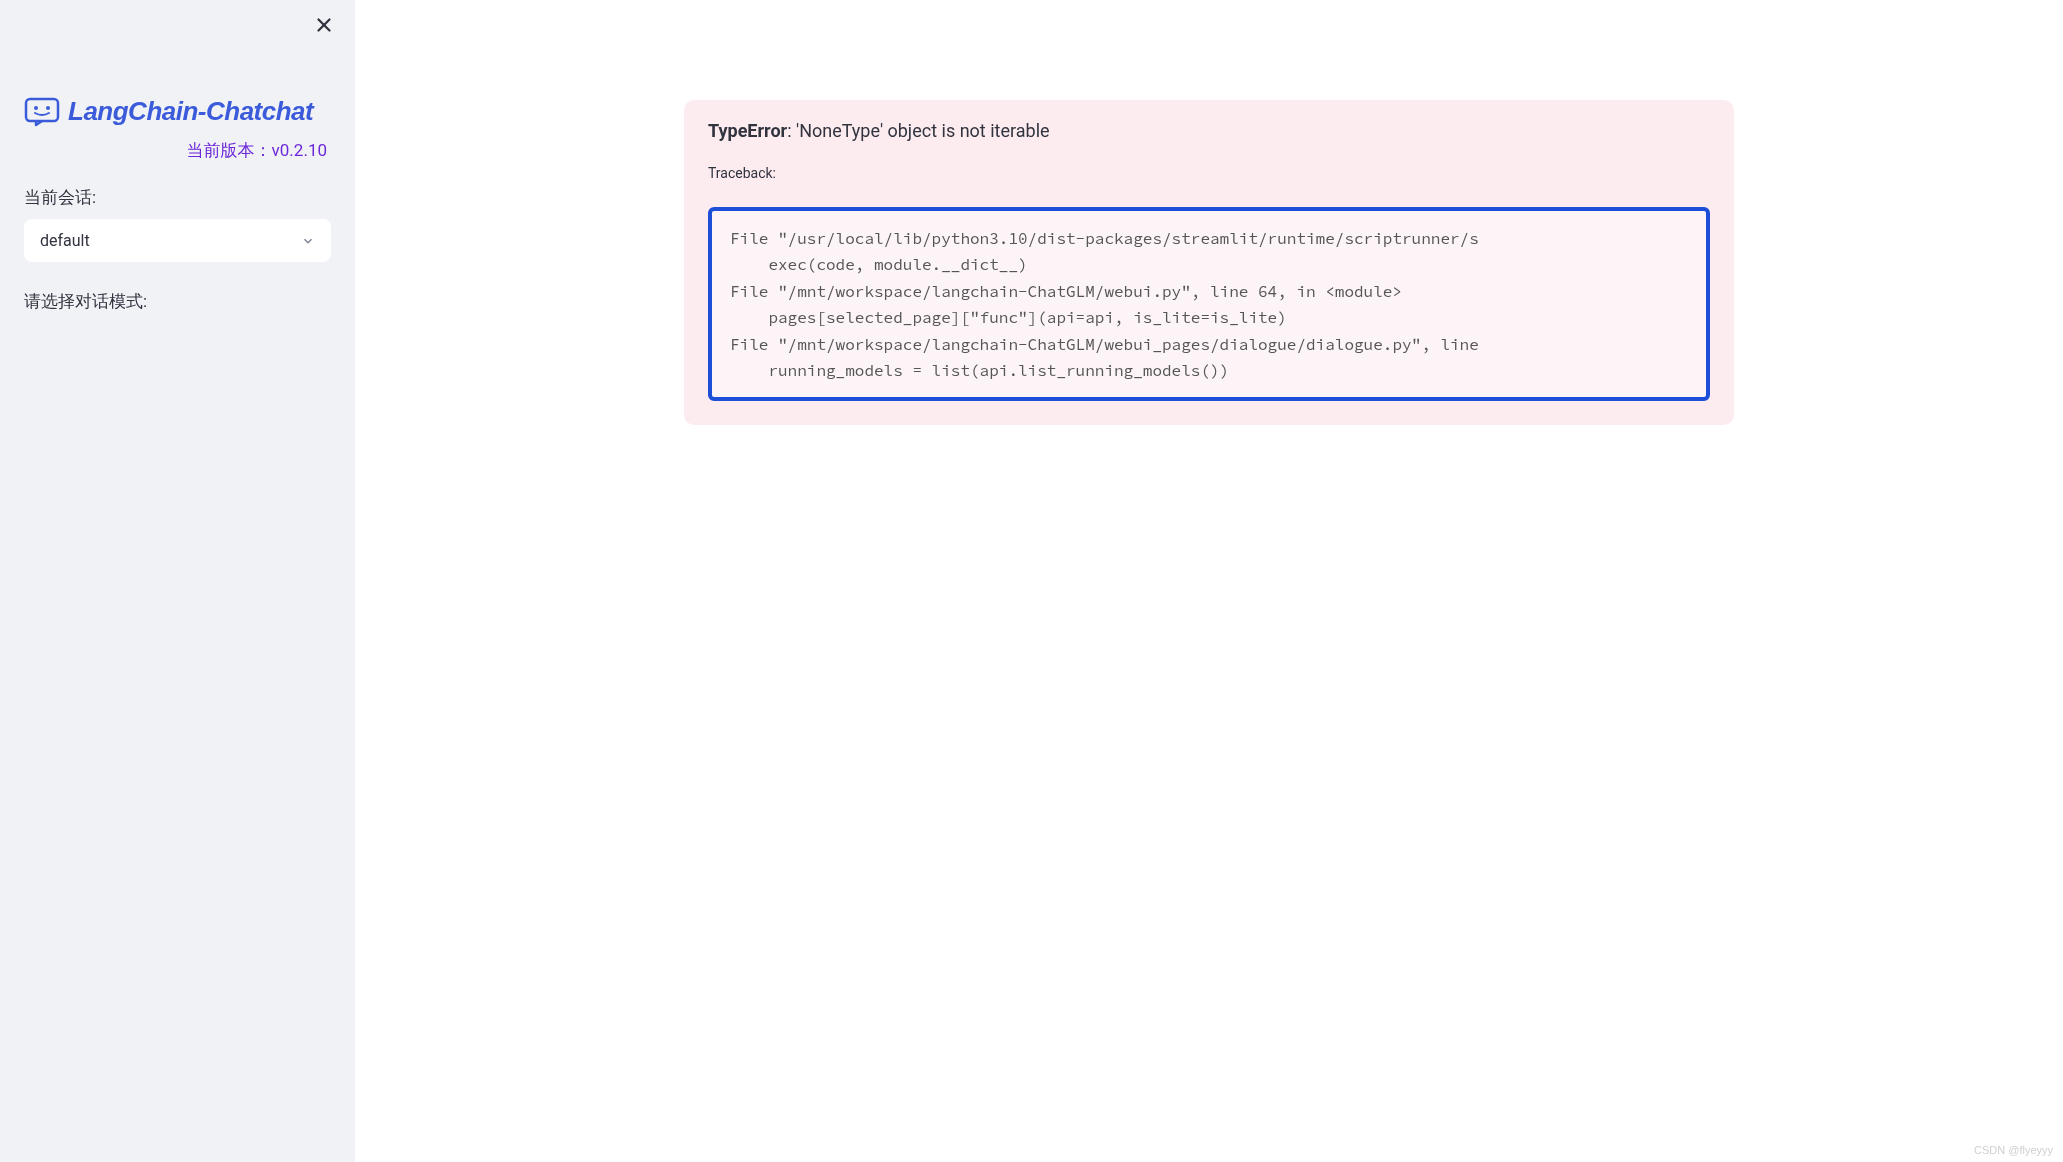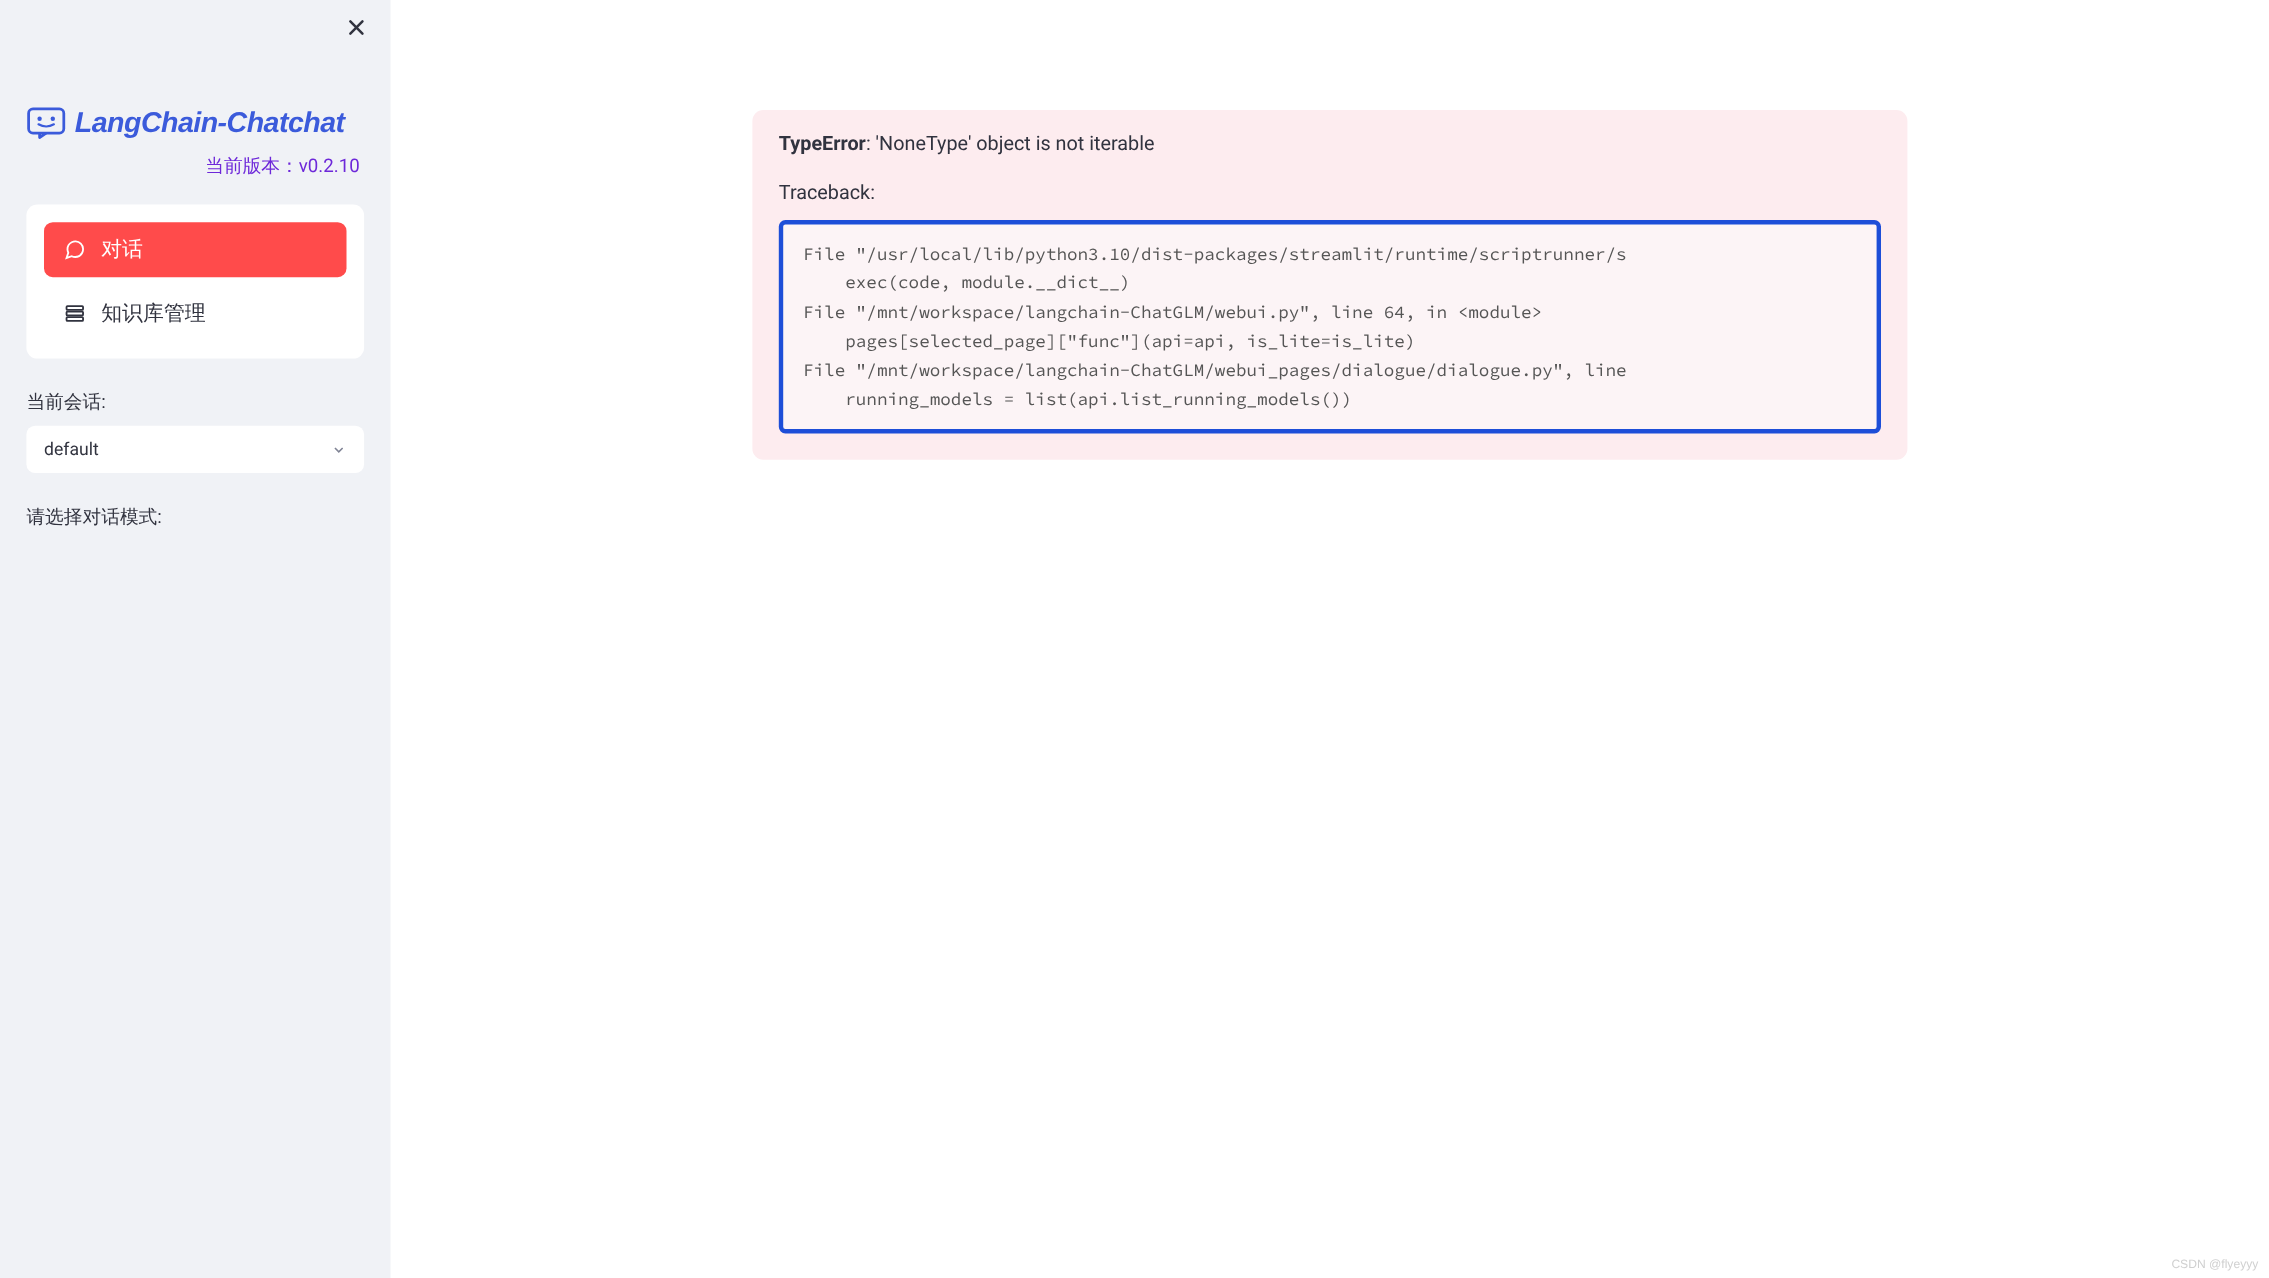--- a/index.html
+++ b/index.html
@@ -161,23 +161,23 @@
       font-size: 18px;
       color: #31333f;
       margin-bottom: 24px;
     }
     
     .error-title strong {
       font-weight: 700;
     }
     
     .traceback-label {
-      font-size: 18px;
-      color: #31333f;
-      margin-bottom: 14px;
+      font-size: 14px;
+      color: #31333f;
+      margin-bottom: 26px;
     }
     
     .traceback-code {
       background: #fcf4f6;
       border: 4px solid #1d4ed8;
       border-radius: 6px;
       padding: 14px 18px;
       font-family: "Source Code Pro", "SFMono-Regular", Consolas, "Liberation Mono", Menlo, monospace;
       font-size: 16px;
       line-height: 1.65;
@@ -214,36 +214,20 @@
       <circle cx="24" cy="11" r="2" fill="#3b5bdb"></circle>
       <path d="M11 16 Q18 20 25 16" stroke="#3b5bdb" stroke-width="2" fill="none" stroke-linecap="round"></path>
     </svg>
     <span class="logo-text">LangChain-Chatchat</span>
   </div>
 
   <div class="version-text">
     <span>当前版本：</span><span>v0.2.10</span>
   </div>
 
-  <div class="nav-card">
-    <div class="nav-item active">
-      <svg class="nav-icon" viewBox="0 0 24 24" fill="none" stroke="currentColor" stroke-width="2">
-        <path d="M21 11.5a8.38 8.38 0 0 1-.9 3.8 8.5 8.5 0 0 1-7.6 4.7 8.38 8.38 0 0 1-3.8-.9L3 21l1.9-5.7a8.38 8.38 0 0 1-.9-3.8 8.5 8.5 0 0 1 4.7-7.6 8.38 8.38 0 0 1 3.8-.9h.5a8.48 8.48 0 0 1 8 8v.5z"></path>
-      </svg>
-      <span>对话</span>
-    </div>
-    <div class="nav-item inactive">
-      <svg class="nav-icon" viewBox="0 0 24 24" fill="none" stroke="currentColor" stroke-width="2">
-        <rect x="3" y="4" width="18" height="4" rx="1"></rect>
-        <rect x="3" y="10" width="18" height="4" rx="1"></rect>
-        <rect x="3" y="16" width="18" height="4" rx="1"></rect>
-      </svg>
-      <span>知识库管理</span>
-    </div>
-  </div>
 
   <label class="form-label">当前会话:</label>
   <div class="select-wrapper">
     <div class="select-box">default</div>
     <svg class="select-chevron" viewBox="0 0 24 24" fill="none" stroke="currentColor" stroke-width="2.5">
       <polyline points="6 9 12 15 18 9"></polyline>
     </svg>
   </div>
 
   <label class="form-label">请选择对话模式:</label>

